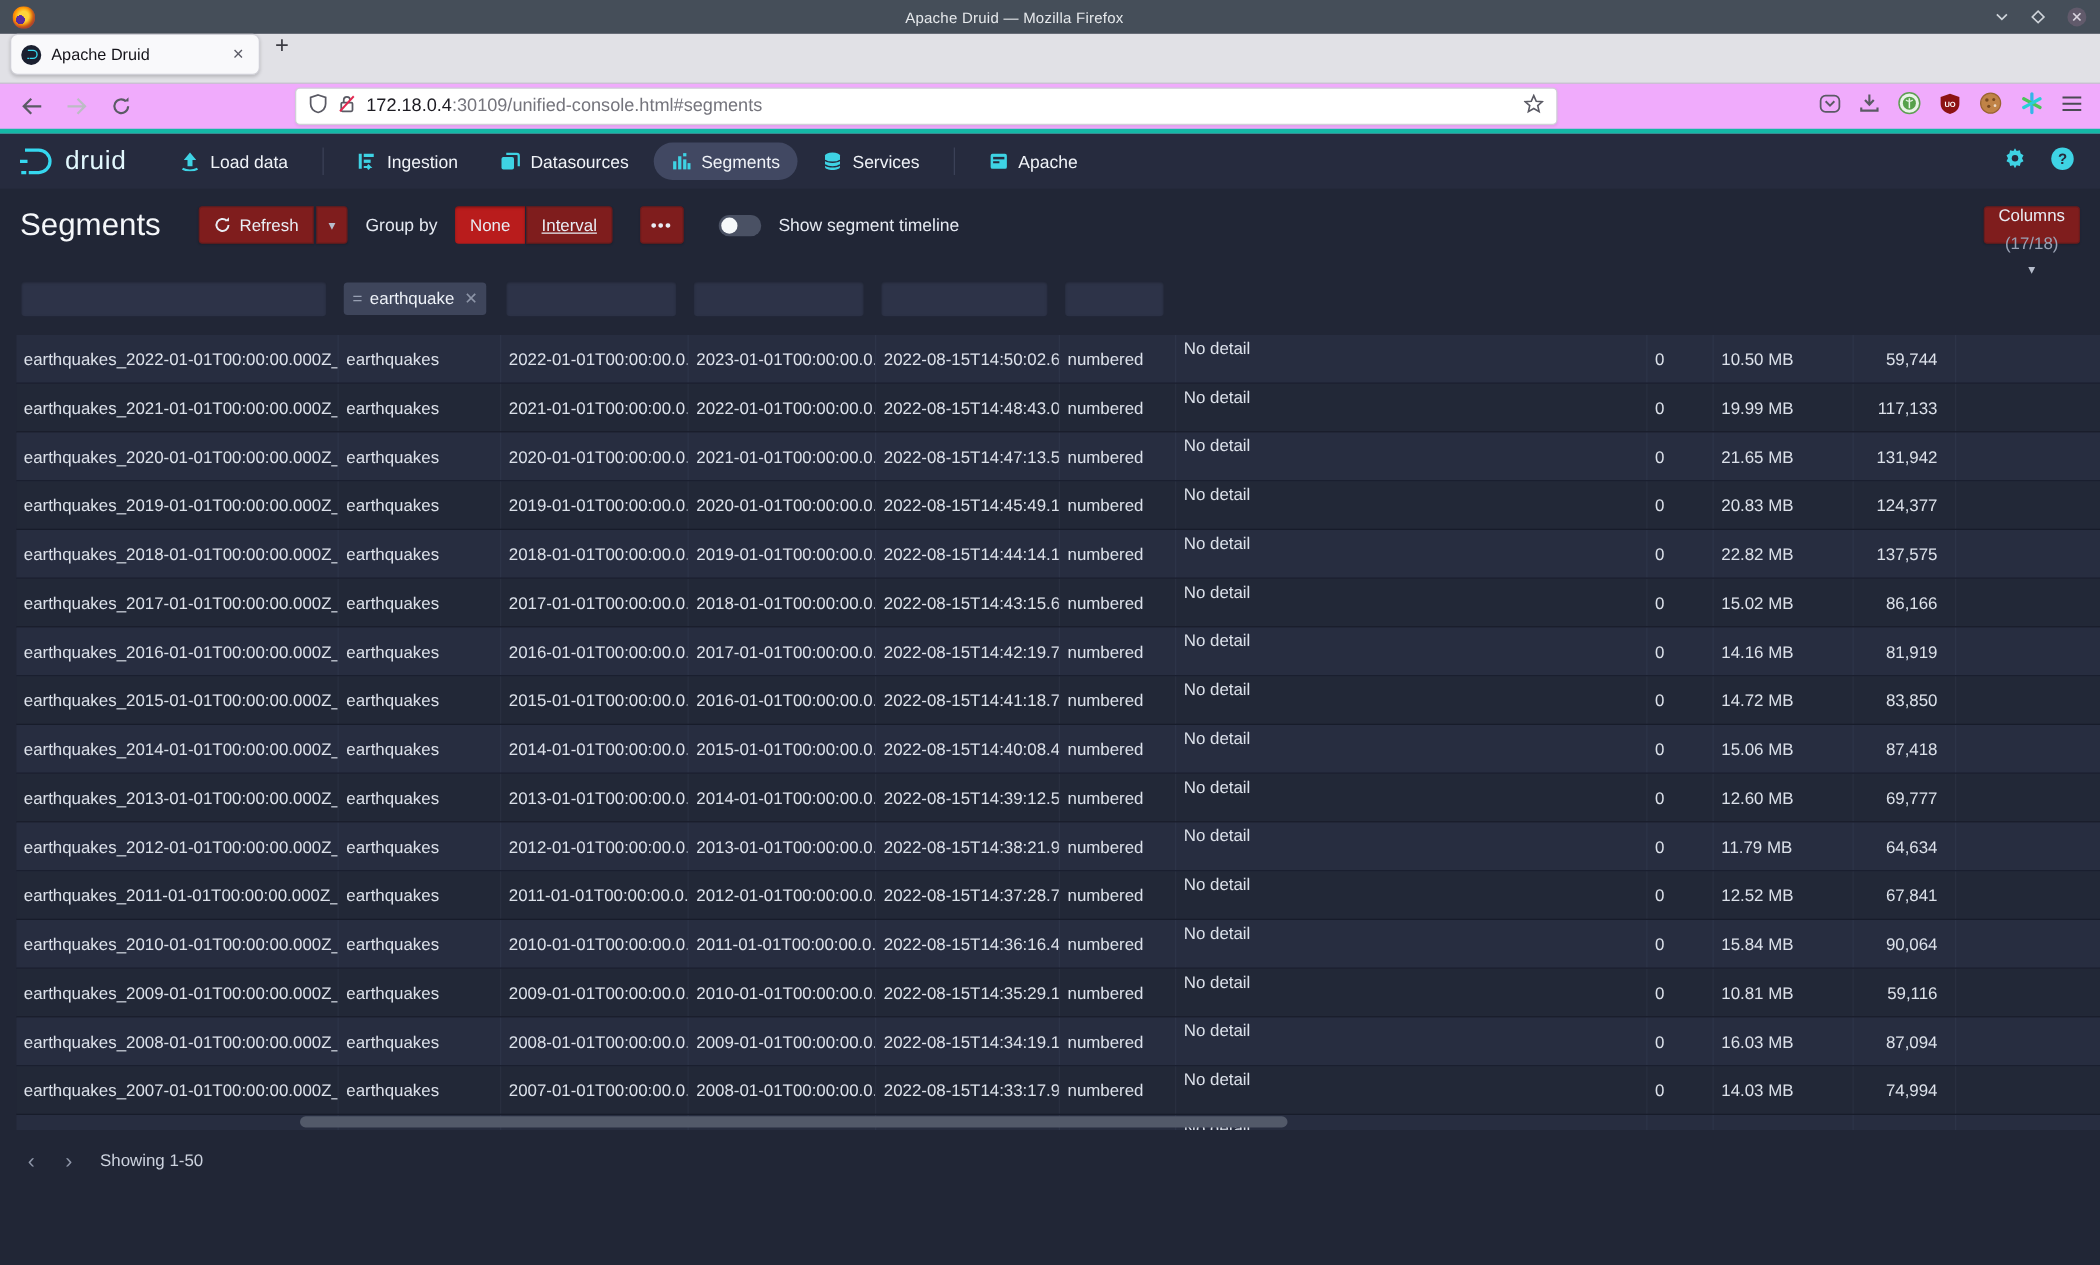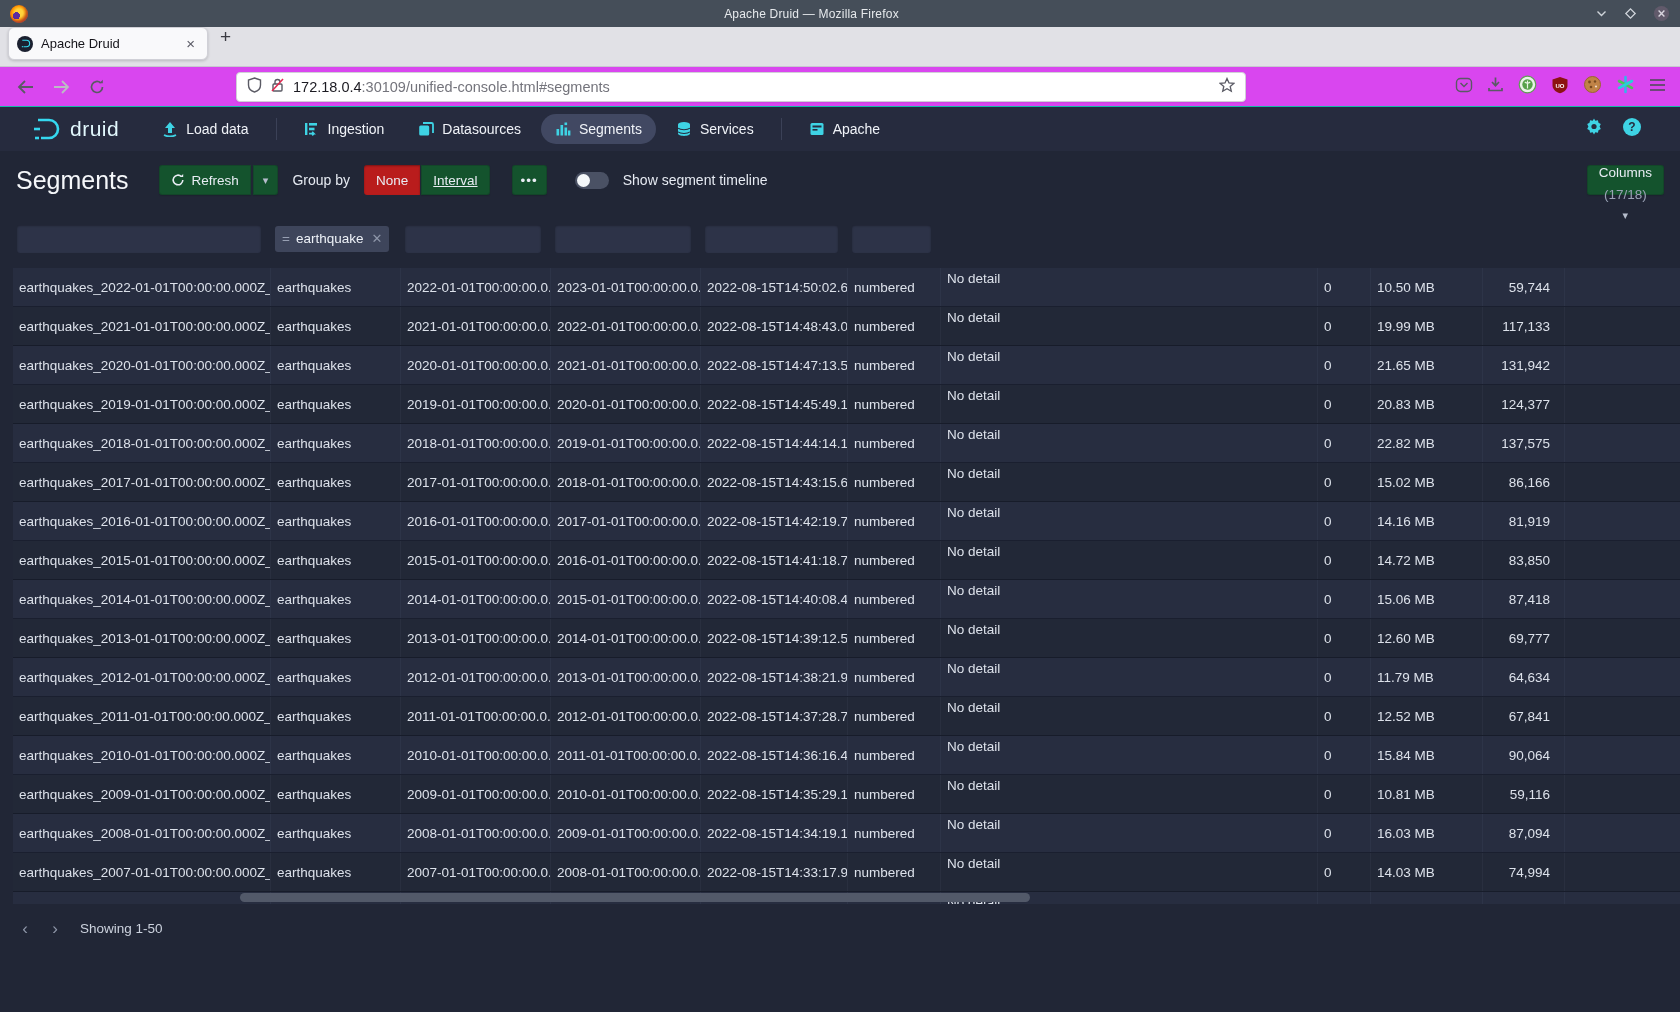--- a/index.html
+++ b/index.html
@@ -18,42 +18,42 @@
   .titlebar .win-controls svg { display:block; }
 
   .tabbar { height:40px; background:#e1e1e6; border-bottom:1px solid #c7c7cf; display:flex; align-items:flex-start; padding:0 6px; }
   .tab { width:200px; height:33px; margin:0 2px 3px 2px; background:#f9f9fb; border:1px solid #d0d0d7; border-radius:6px;
          box-shadow:0 1px 3px rgba(0,0,0,.18); display:flex; align-items:center; padding:0 8px; gap:8px; }
   .tab .favicon { width:16px; height:16px; border-radius:50%; background:#1b2030; display:flex; align-items:center; justify-content:center; flex:none; }
   .tab .tab-title { flex:1; font-size:13px; color:#15141a; white-space:nowrap; overflow:hidden; }
   .tab .tab-close { color:#5b5b66; font-size:15px; line-height:1; padding:2px 4px; border-radius:3px; }
   .newtab-btn { font-size:19px; color:#3b3b43; padding:0 10px 4px 10px; line-height:1; margin-bottom:6px; }
 
-  .toolbar { height:40px; background:#d946ef; border-bottom:1px solid #14b8a6; display:flex; align-items:center; padding:0 10px; gap:6px; }
+  .toolbar { height:40px; background:#f0abfc; border-bottom:4px solid #14b8a6; display:flex; align-items:center; padding:0 10px; gap:6px; }
   .nav-ico { width:30px; height:28px; display:flex; align-items:center; justify-content:center; border-radius:4px; }
   .urlbar { width:1010px; height:30px; margin-left:118px; background:#ffffff; border:1px solid #d0d0d7; border-radius:4px;
             display:flex; align-items:center; padding:0 10px; gap:8px; box-shadow:0 1px 2px rgba(0,0,0,.06); }
   .url-text { flex:1; font-size:14.5px; white-space:nowrap; overflow:hidden; }
   .url-text .host { color:#1c1b22; }
   .url-text .rest { color:#74747c; }
   .ext-row { display:flex; align-items:center; gap:14px; margin-left:auto; padding-right:4px; }
 
   
-  .dnavbar { height:44px; background:#262b3e; display:flex; align-items:center; padding:0 32px; color:#eef2f7; }
+  .dnavbar { height:44px; background:#262b3e; display:flex; align-items:center; padding:0 14px; color:#eef2f7; }
   .brand { display:flex; align-items:center; gap:8px; margin-right:26px; }
   .brand-word { font-size:21px; color:#e2f8fd; letter-spacing:.5px; }
   .dnav-item { display:flex; align-items:center; gap:8px; font-size:14px; color:#f0f3f8; padding:7px 14px; border-radius:17px; margin:0 3px; }
   .dnav-item.active { background:#414862; }
   .dnav-sep { width:1px; height:22px; background:#3b4157; margin:0 10px; }
   .dnav-right { margin-left:auto; display:flex; align-items:center; gap:18px; padding-right:6px; }
 
   
   .view-header { height:58px; display:flex; align-items:center; padding:0 16px; gap:14px; }
   .page-title { font-size:25px; color:#f5f7fa; font-weight:400; margin-right:16px; }
-  .btn { background:#14532d; color:#e9edf4; font-size:13.5px; border-radius:3px; height:30px;
+  .btn { background:#7f1d1d; color:#e9edf4; font-size:13.5px; border-radius:3px; height:30px;
          display:inline-flex; align-items:center; padding:0 12px; gap:7px; box-shadow:inset 0 0 0 1px rgba(16,22,26,.2), 0 1px 1px rgba(16,22,26,.25); }
   .split { display:flex; }
   .split .btn.main { border-radius:3px 0 0 3px; }
   .split .btn.caret { border-radius:0 3px 3px 0; padding:0 10px; margin-left:2px; }
   .lbl { font-size:14px; color:#e6eaf2; }
   .btn-group { display:flex; }
   .btn-group .btn:first-child { border-radius:3px 0 0 3px; background:#b91c1c; box-shadow:inset 0 1px 2px rgba(0,0,0,.35); }
   .btn-group .btn:last-child { border-radius:0 3px 3px 0; margin-left:1px;text-decoration:underline; }
   .more-btn { padding:0 9px; letter-spacing:1px; margin-left:8px; }
   .switch { width:34px; height:17px; background:#4a5164; border-radius:9px; position:relative; margin-left:14px; }

